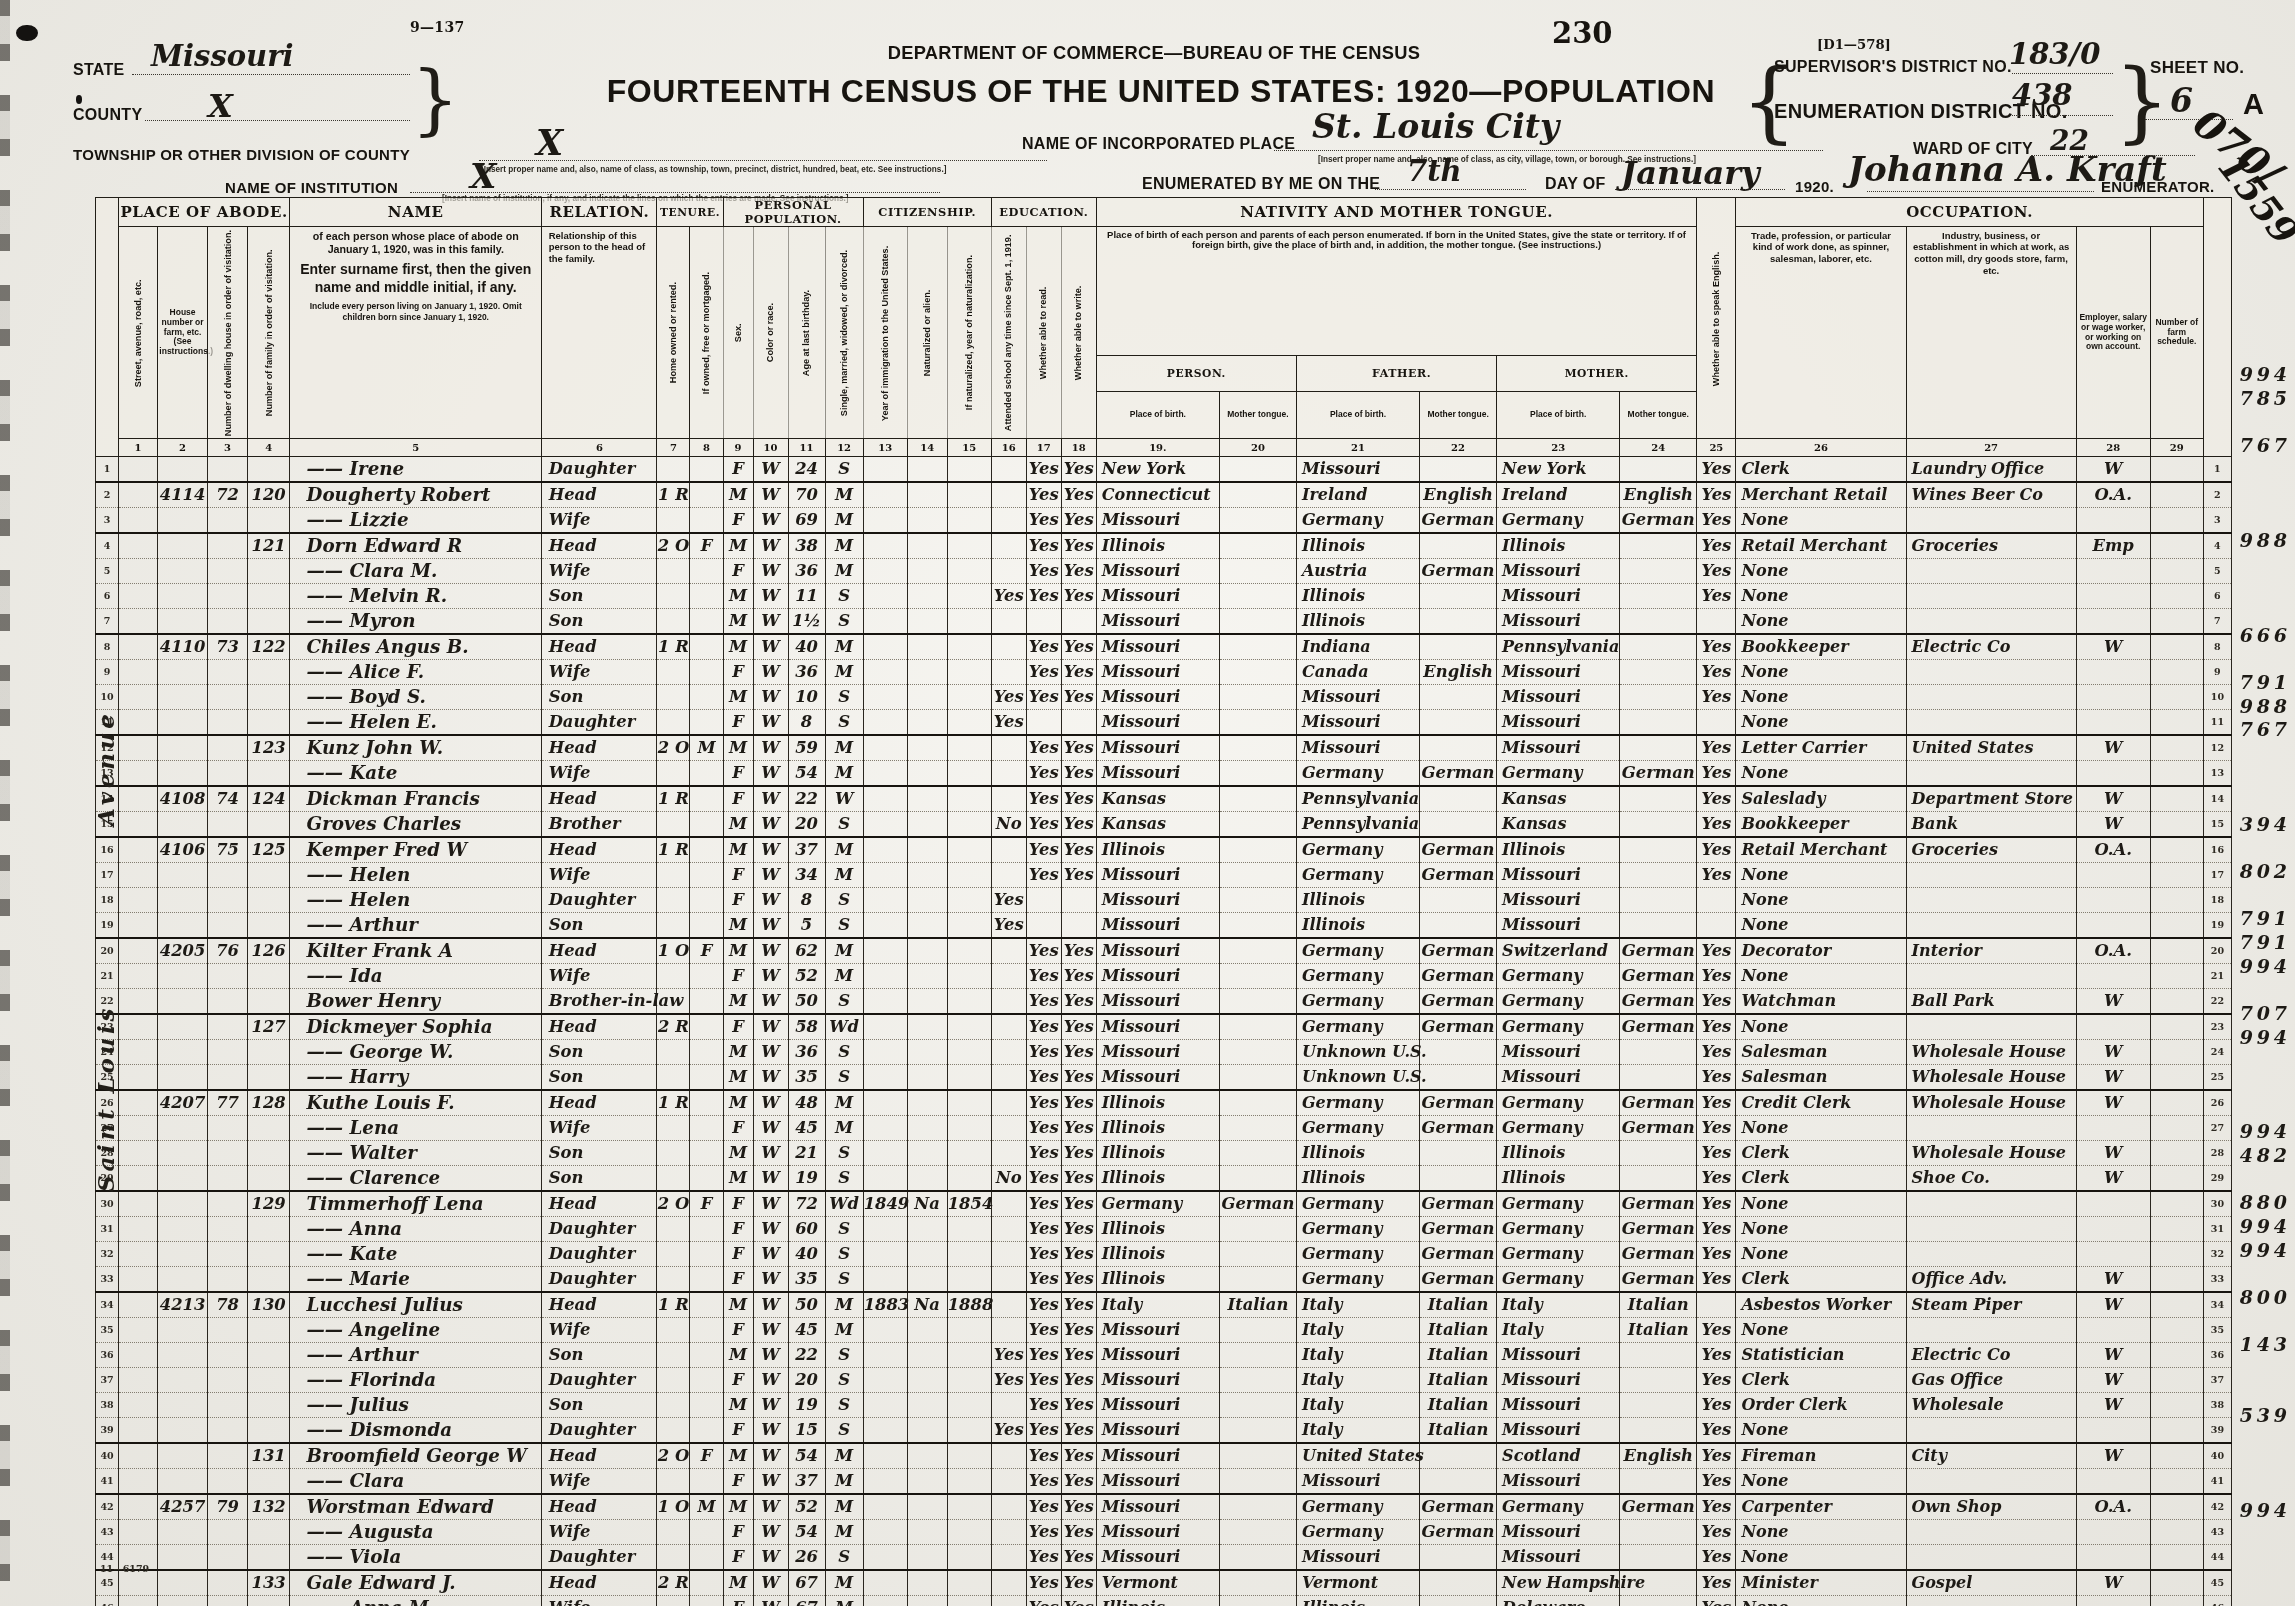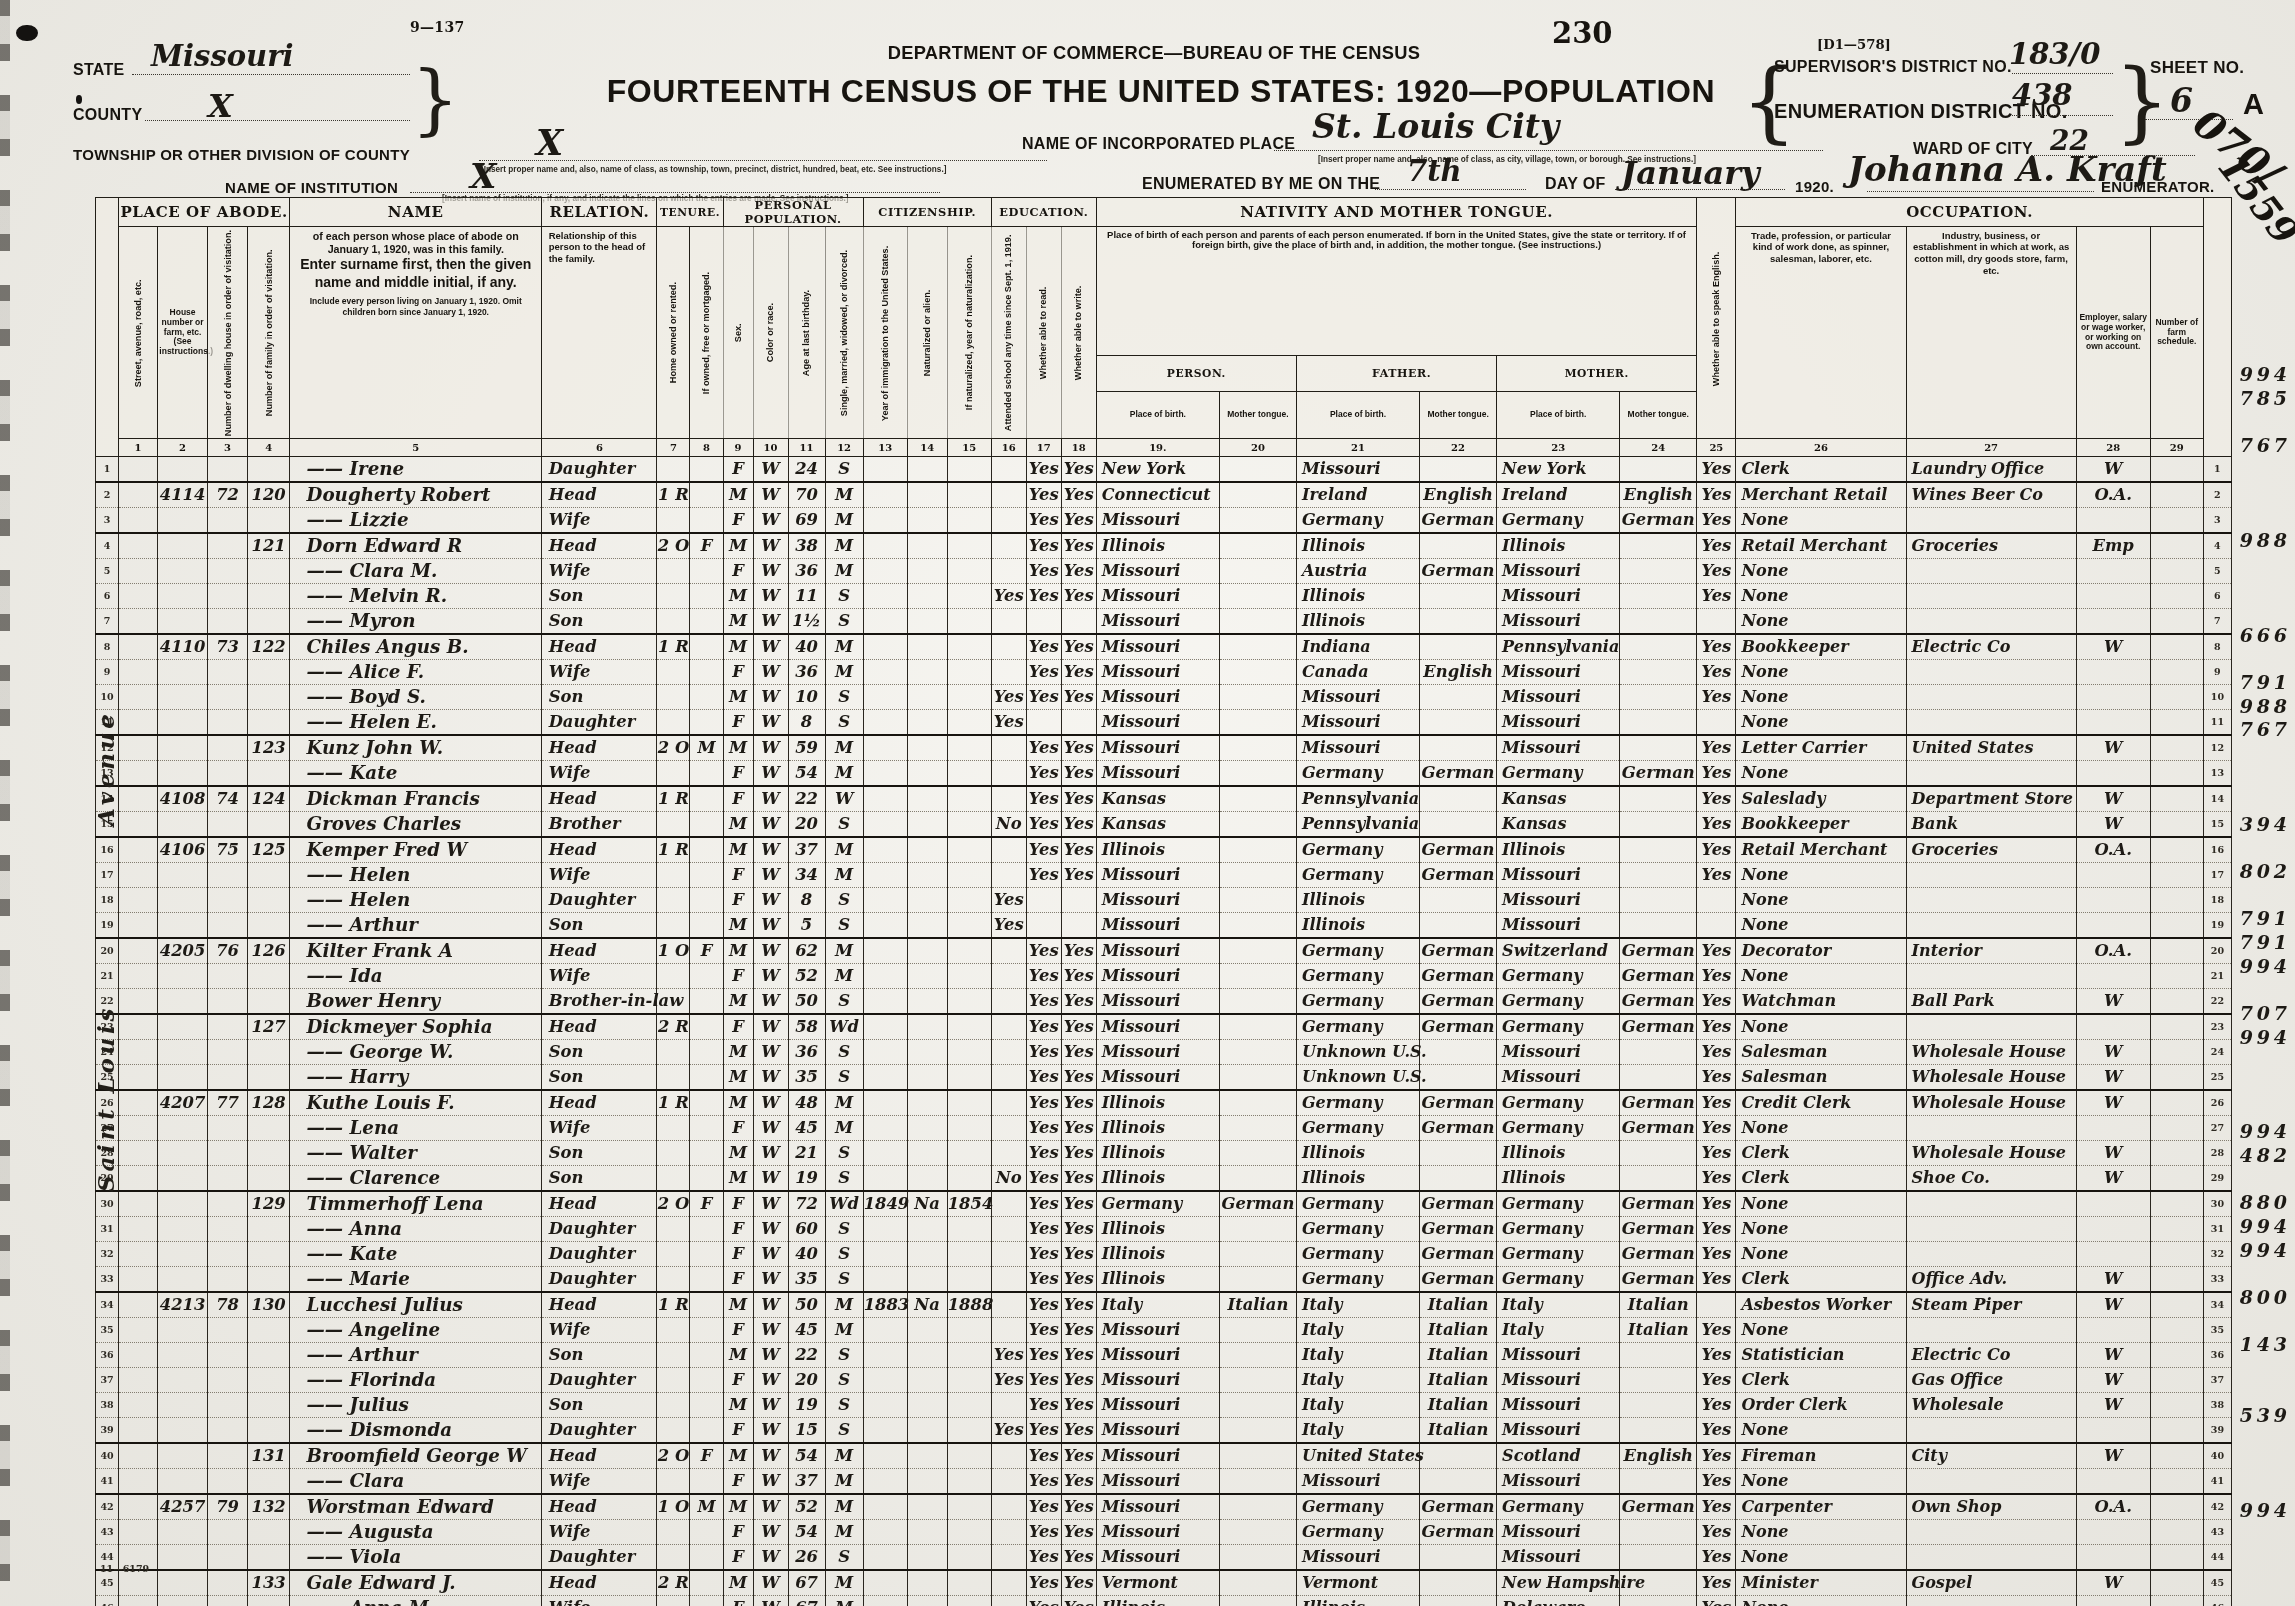--- a/index.html
+++ b/index.html
@@ -171,21 +171,21 @@
           <th rowspan="4" class="v">Whether able to speak English.</th>
           <th colspan="4" class="sec">OCCUPATION.</th>
           <th rowspan="5"></th>
         </tr>
         <tr style="height:76px;">
           <th rowspan="3" class="v">Street, avenue, road, etc.</th>
           <th rowspan="3" class="small">House number or farm, etc. (See instructions.)</th>
           <th rowspan="3" class="v">Number of dwelling house in order of visitation.</th>
           <th rowspan="3" class="v">Number of family in order of visitation.</th>
           <th rowspan="3" class="desc">
-            <div style="font-size:10.7px;font-weight:bold;">of each person whose place of abode on January 1, 1920, was in this family.</div>
+            <div style="font-size:10.7px;font-weight:bold;margin-bottom:5px;">of each person whose place of abode on January 1, 1920, was in this family.</div>
             <div style="font-size:14px;margin-bottom:5px;">Enter surname first, then the given name and middle initial, if any.</div>
             <div style="font-size:8.5px;">Include every person living on January 1, 1920.  Omit children born since January 1, 1920.</div>
           </th>
           <th rowspan="3" class="desc" style="text-align:left;">Relationship of this person to the head of the family.</th>
           <th rowspan="3" class="v">Home owned or rented.</th>
           <th rowspan="3" class="v">If owned, free or mortgaged.</th>
           <th rowspan="3" class="v">Sex.</th>
           <th rowspan="3" class="v">Color or race.</th>
           <th rowspan="3" class="v">Age at last birthday.</th>
           <th rowspan="3" class="v">Single, married, widowed, or divorced.</th>

